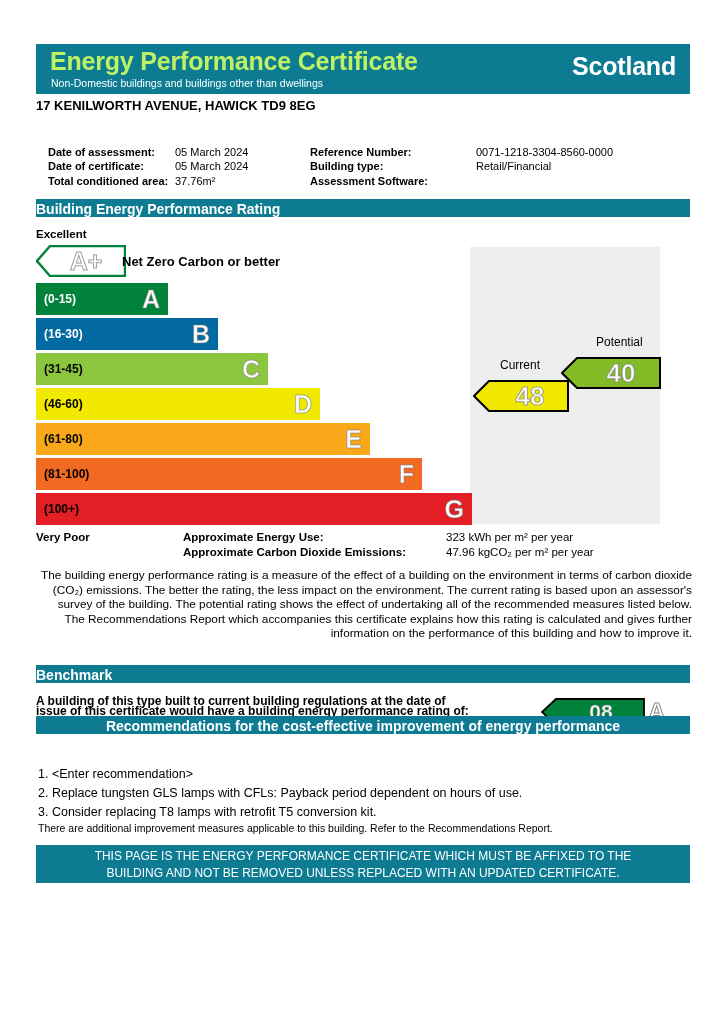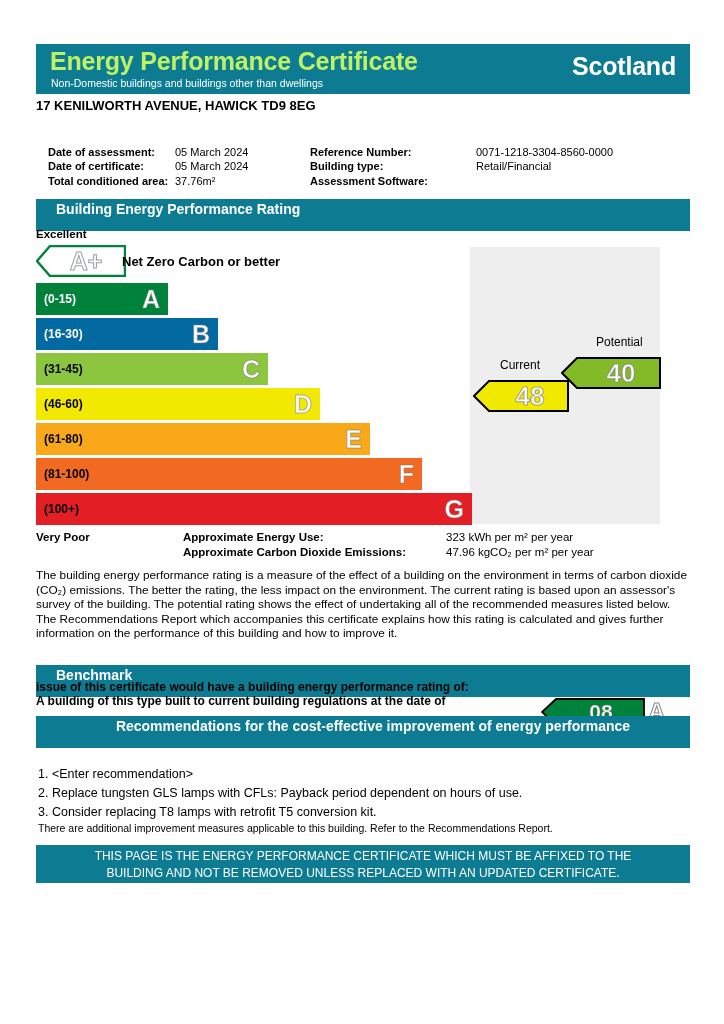--- a/index.html
+++ b/index.html
@@ -75,27 +75,27 @@
   .det-l-label { width: 127px; font-weight: bold; }
   .det-l-value { width: 135px; }
   .det-r-label { width: 166px; font-weight: bold; }
   .det-r-value { flex: 1; }
 
   
   .section-bar {
     position: absolute;
     left: 36px;
     width: 654px;
-    height: 32px;
+    height: 18px;
     background: #0d7c93;
     color: #ffffff;
     font-size: 14px;
     font-weight: bold;
     line-height: 21px;
-    padding-left: 20px;
+    padding-left: 0;
     box-sizing: border-box;
     white-space: nowrap;
   }
   #bar-rating { top: 199px; }
   #bar-benchmark { top: 665px; }
   #bar-recs { top: 716px; text-align: center; }
 
   
   .scale-top {
     position: absolute;
@@ -187,33 +187,33 @@
   .usefig-label { font-weight: bold; white-space: nowrap; }
   .usefig-value { white-space: nowrap; }
 
   
   .explain {
     position: absolute;
     left: 36px; top: 568px;
     width: 656px;
     font-size: 11.8px;
     line-height: 14.6px;
-    text-align: left;
+    text-align: right;
   }
 
   
   .bm-line {
     position: absolute;
     left: 36px;
     font-size: 12px;
     font-weight: bold;
     white-space: nowrap;
   }
   #bm-line1 { top: 694px; }
-  #bm-line2 { top: 680px; }
+  #bm-line2 { top: 704px; }
   .bm-arrow {
     position: absolute;
     left: 541px; top: 698px;
   }
   .bm-arrow svg { display: block; }
   .bm-value {
     position: absolute;
     left: 541px; top: 698px;
     width: 104px; height: 28px;
     line-height: 28px;

